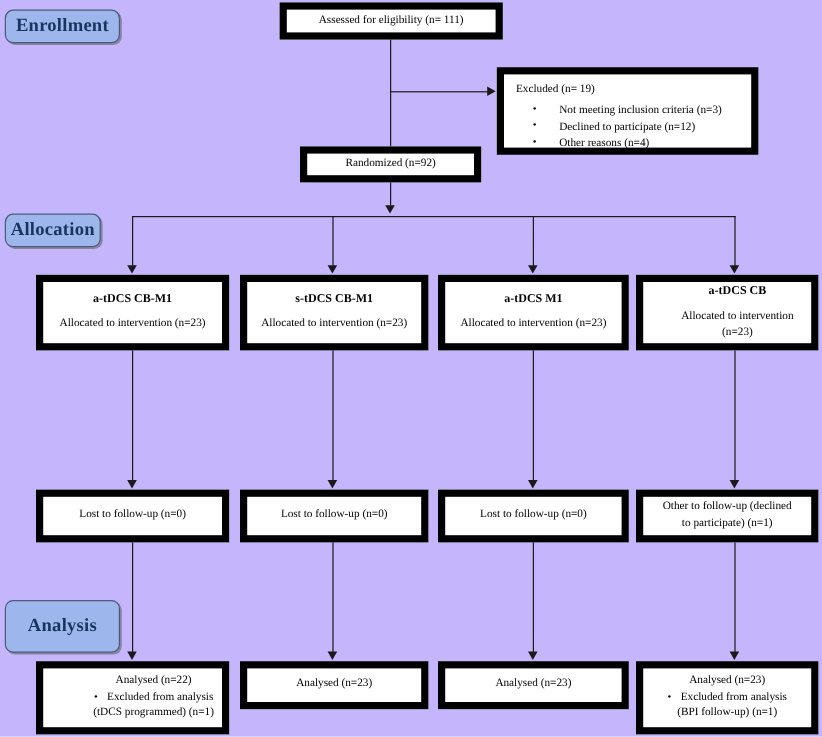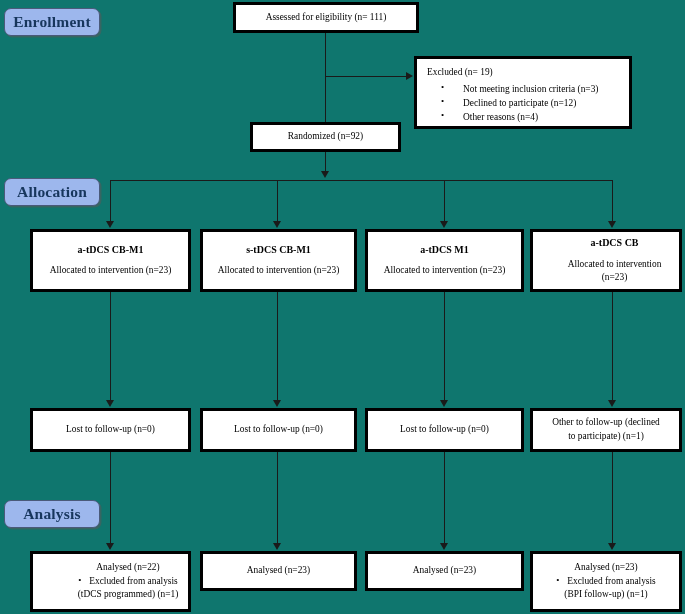--- a/index.html
+++ b/index.html
@@ -8,21 +8,21 @@
     background: #ffffff;
   }
   body {
     font-family: "Liberation Serif", "DejaVu Serif", serif;
     color: #000000;
   }
   #canvas {
     position: relative;
     width: 685px;
     height: 614px;
-    background: #0f766e;
+    background: #c4b5fd;
     overflow: hidden;
   }
 
   
   .stage-badge {
     position: absolute;
     box-sizing: border-box;
     background: #9DB7ED;
     border: 1px solid #4a5a7a;
     border-radius: 7px;
@@ -35,21 +35,21 @@
     align-items: center;
     justify-content: center;
     box-shadow: 1.5px 1.5px 0 rgba(90,90,90,0.55);
   }
 
   
   .fbox {
     position: absolute;
     box-sizing: border-box;
     background: #ffffff;
-    border: 3px solid #000000;
+    border: 6px solid #000000;
     display: flex;
     flex-direction: column;
     align-items: center;
     justify-content: center;
     font-size: 9.4px;
     line-height: 1.45;
     text-align: center;
     padding: 2px 4px;
   }
   .fbox .ttl {
@@ -128,26 +128,26 @@
 </style>
 </head>
 <body>
 
 <div id="canvas">
 
   <div class="stage-badge" style="left:4px; top:8px; width:96px; height:28px;">
     <span>Enrollment</span>
   </div>
 
-  <div class="stage-badge" style="left:4px; top:178px; width:96px; height:28px;">
+  <div class="stage-badge" style="left:4px; top:178px; width:80px; height:28px;">
     <span>Allocation</span>
   </div>
 
 
-  <div class="stage-badge" style="left:4px; top:500px; width:96px; height:28px;">
+  <div class="stage-badge" style="left:4px; top:500px; width:96px; height:44px;">
     <span>Analysis</span>
   </div>
 
   <div class="fbox" style="left:233px; top:2px; width:186px; height:31px;">
     <span class="ln">Assessed for eligibility (n= 111)</span>
   </div>
 
   <div class="vline" style="left:325px; top:33px; height:89px;"></div>
 
   <div class="hline" style="left:325px; top:76px; width:82px;"></div>

